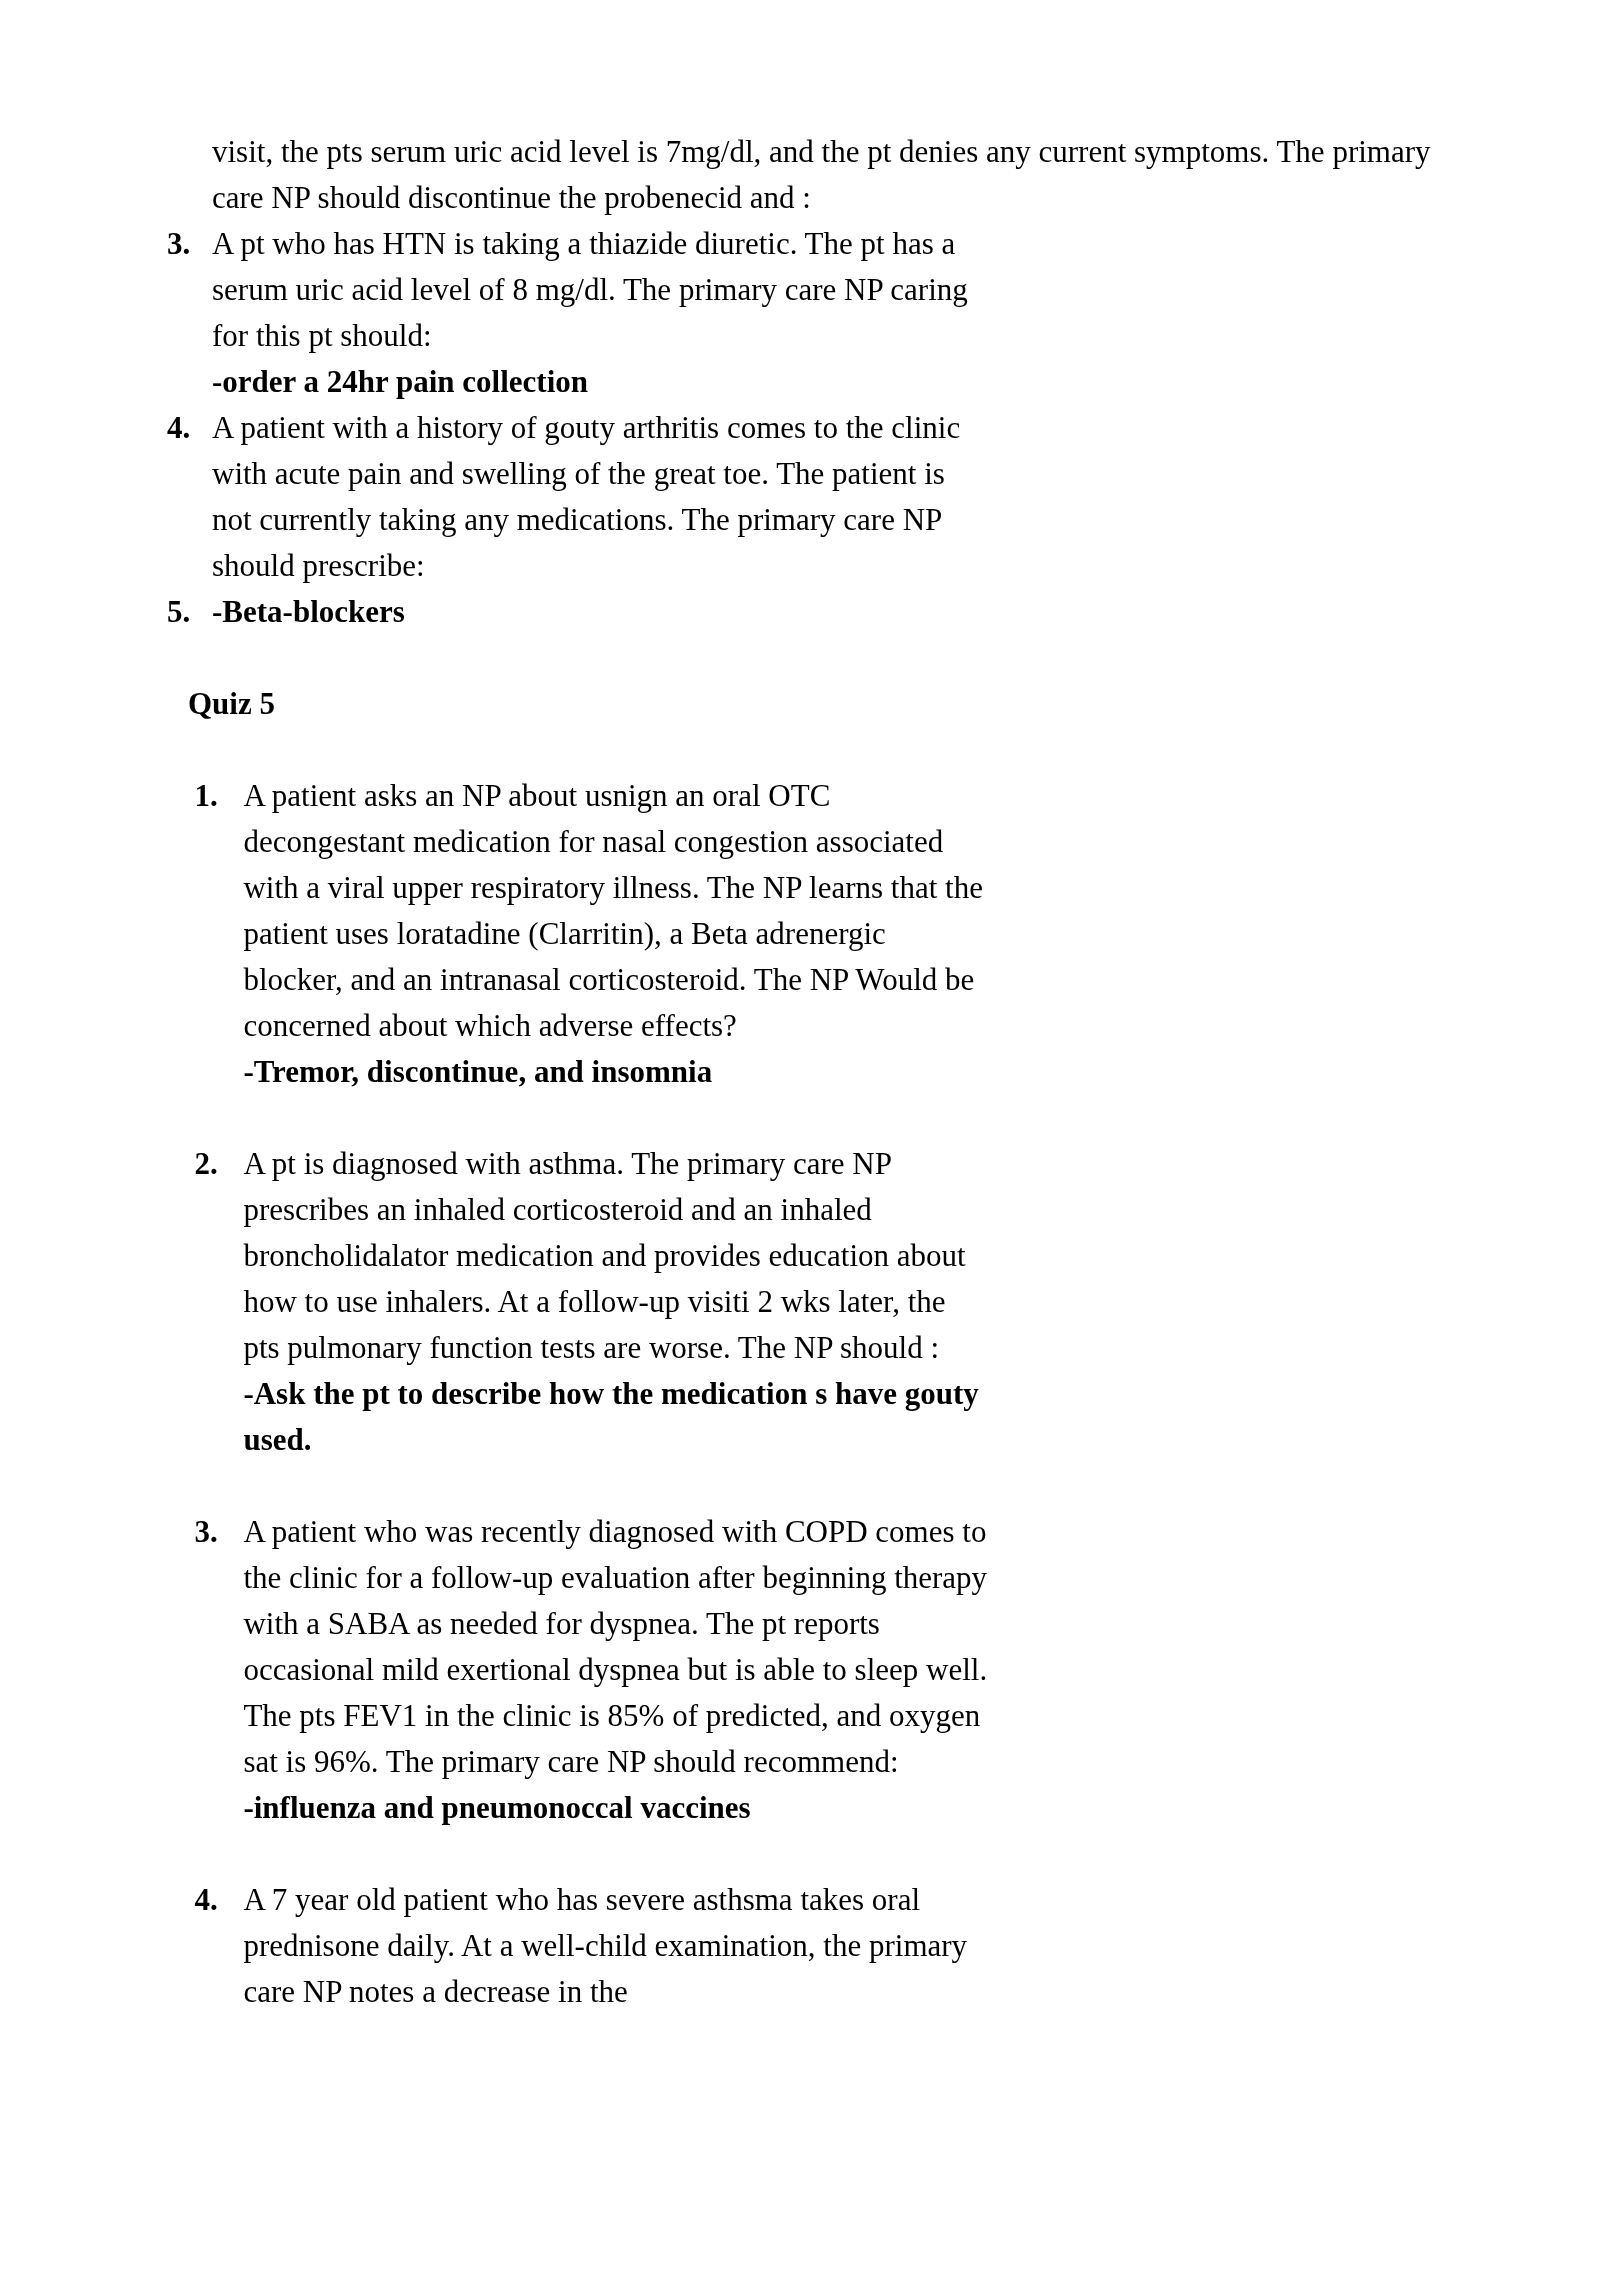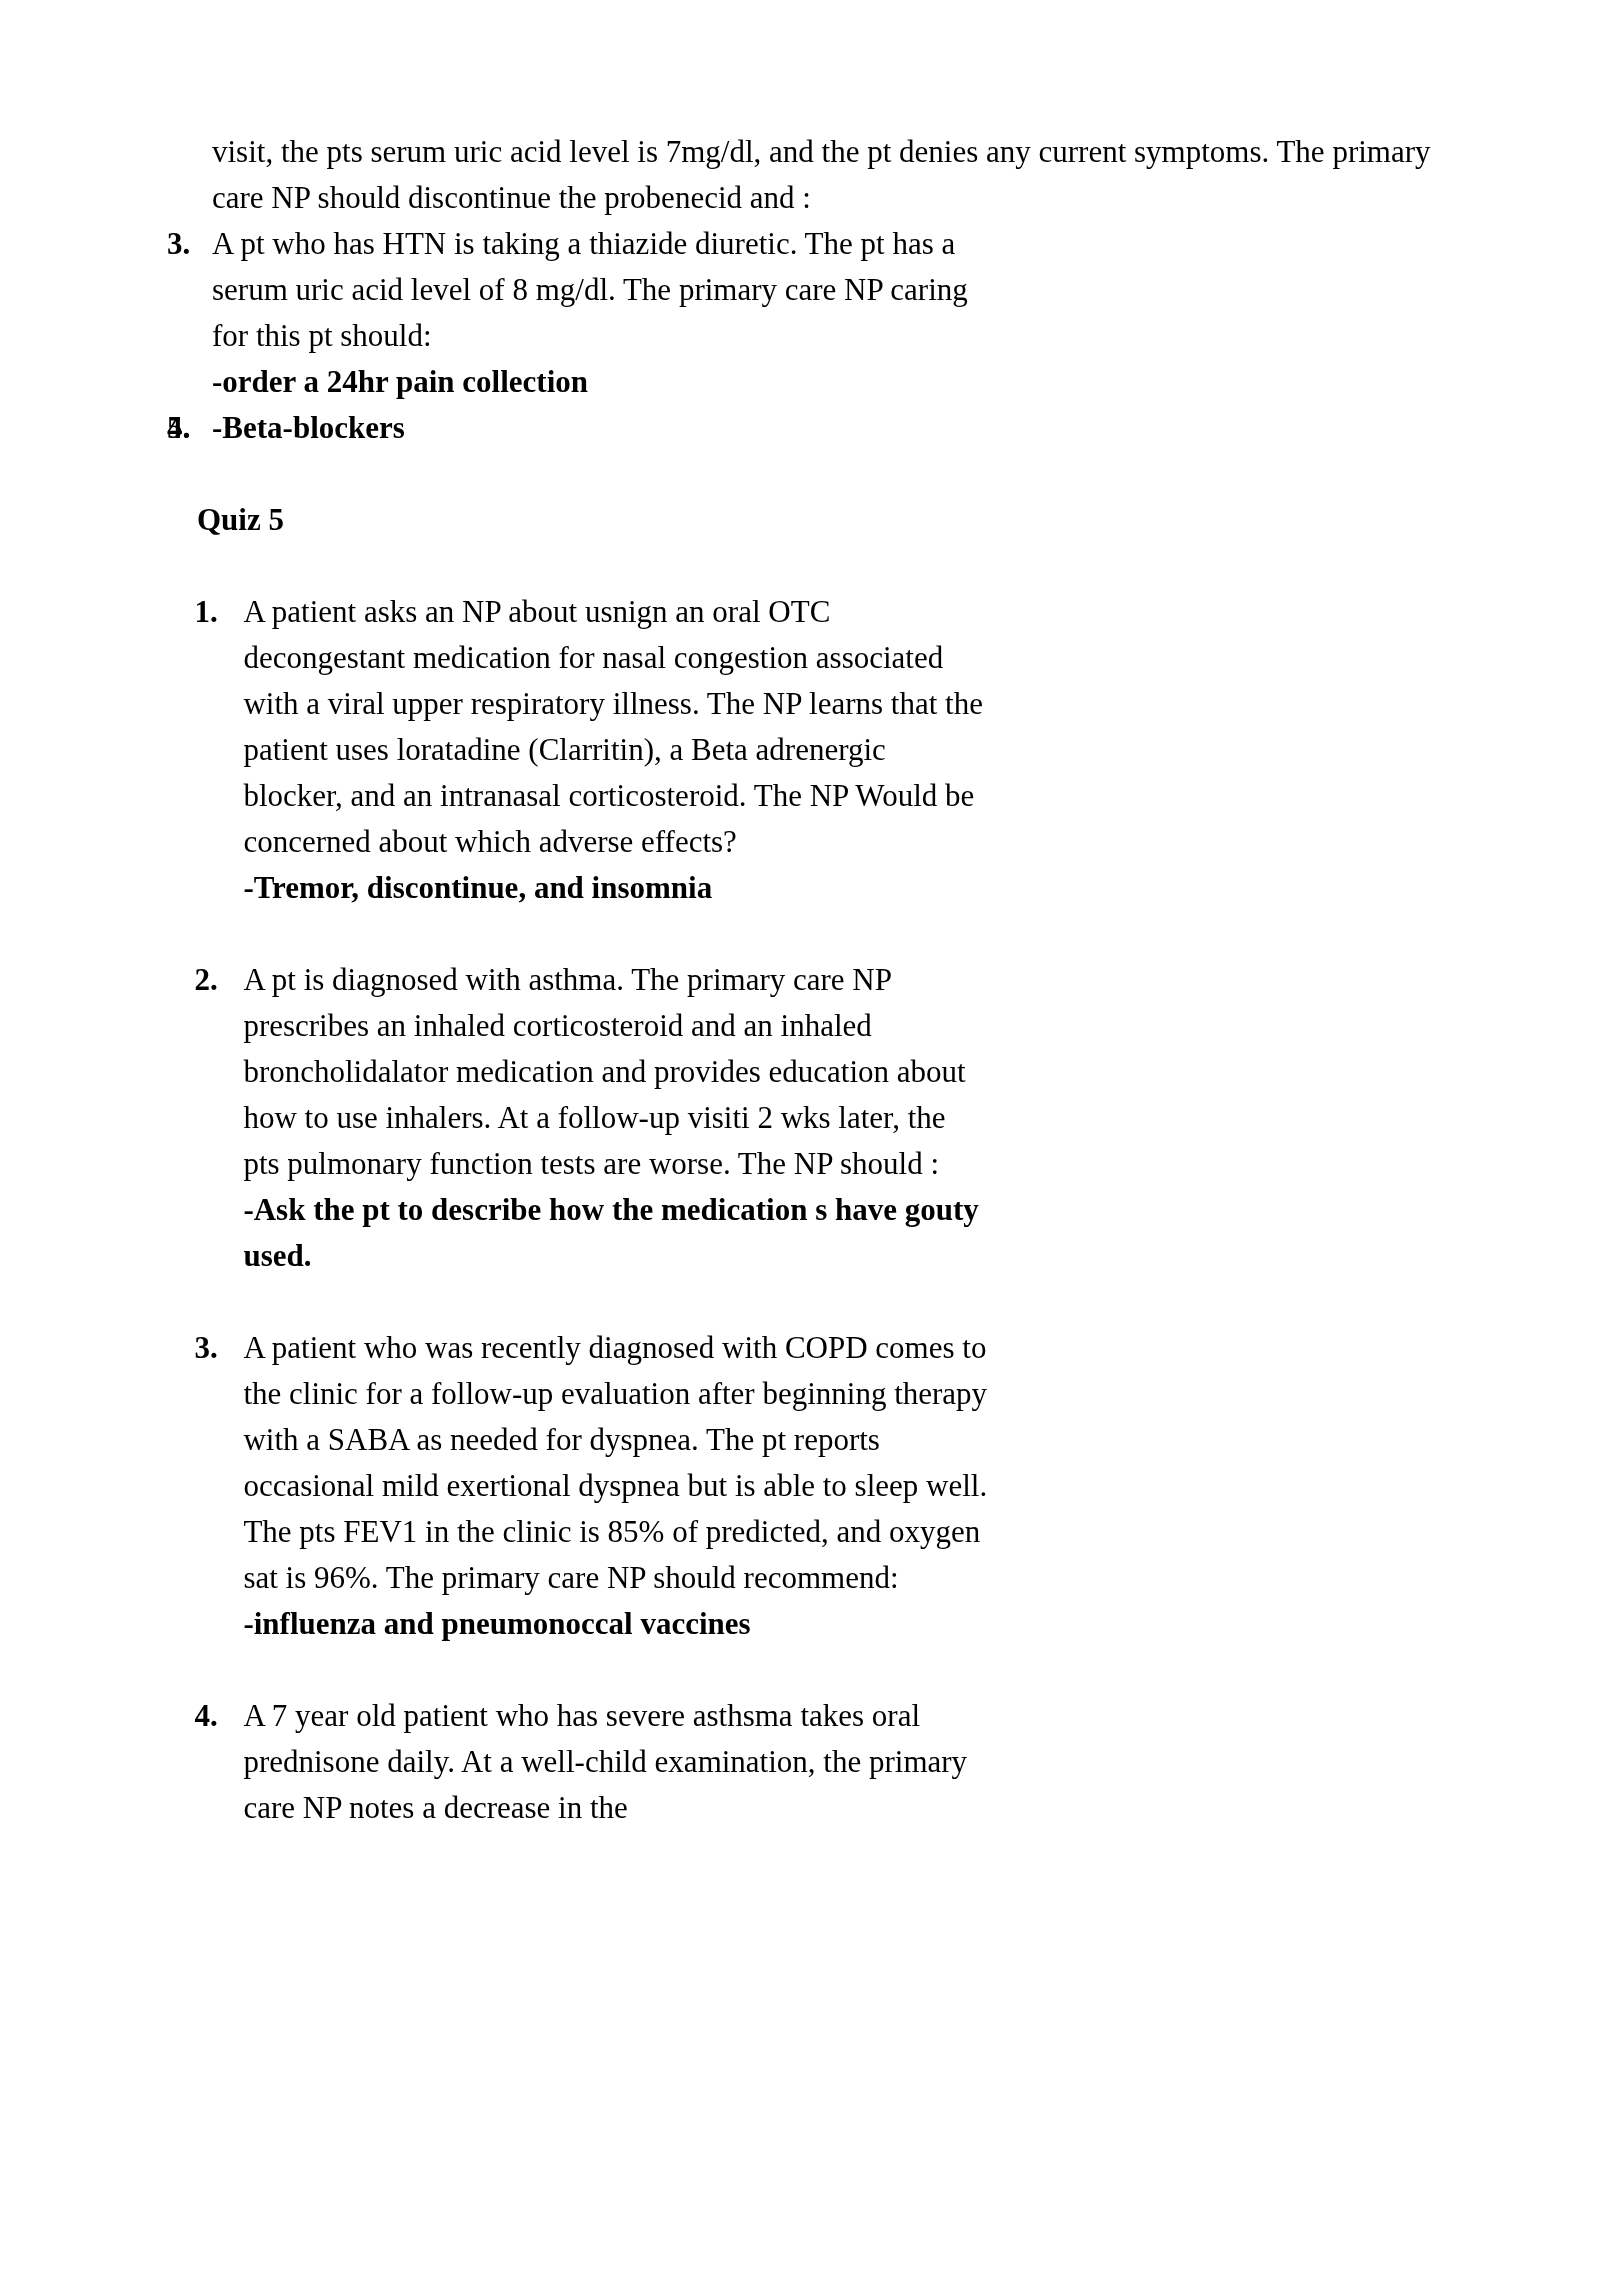--- a/index.html
+++ b/index.html
@@ -60,21 +60,21 @@
     display: block;
   }
   .answer .lead {
     font-weight: normal;
   }
 
   .quiz-heading {
     font-weight: bold;
     font-size: 31px;
     line-height: 46px;
-    margin: 46px 0 0 30px;
+    margin: 46px 0 0 21px;
   }
 
   
   .list-b {
     margin-top: 46px;
     margin-left: 27.4px;
     width: 794px;
   }
   .list-b > li {
     padding-left: 49px;
@@ -94,20 +94,21 @@
     </div>
 
     <ol class="olist list-a">
       <li>
         <span class="marker">3.</span>
         <span>A pt who has HTN is taking a thiazide diuretic. The pt has a serum uric acid level of 8 mg/dl. The primary care NP caring for this pt should:</span>
         <span class="answer"><span class="lead"></span><span>-order a 24hr pain collection</span></span>
       </li>
       <li>
         <span class="marker">4.</span>
+        <span>A patient with a history of gouty arthritis comes to the clinic with acute pain and swelling of the great toe. The patient is not currently taking any medications. The primary care  NP should prescribe:</span>
       </li>
       <li>
         <span class="marker">5.</span>
         <span class="answer"><span class="lead"></span><span>-Beta-blockers</span></span>
       </li>
     </ol>
 
     <div class="quiz-heading">Quiz 5</div>
 
     <ol class="olist list-b">

